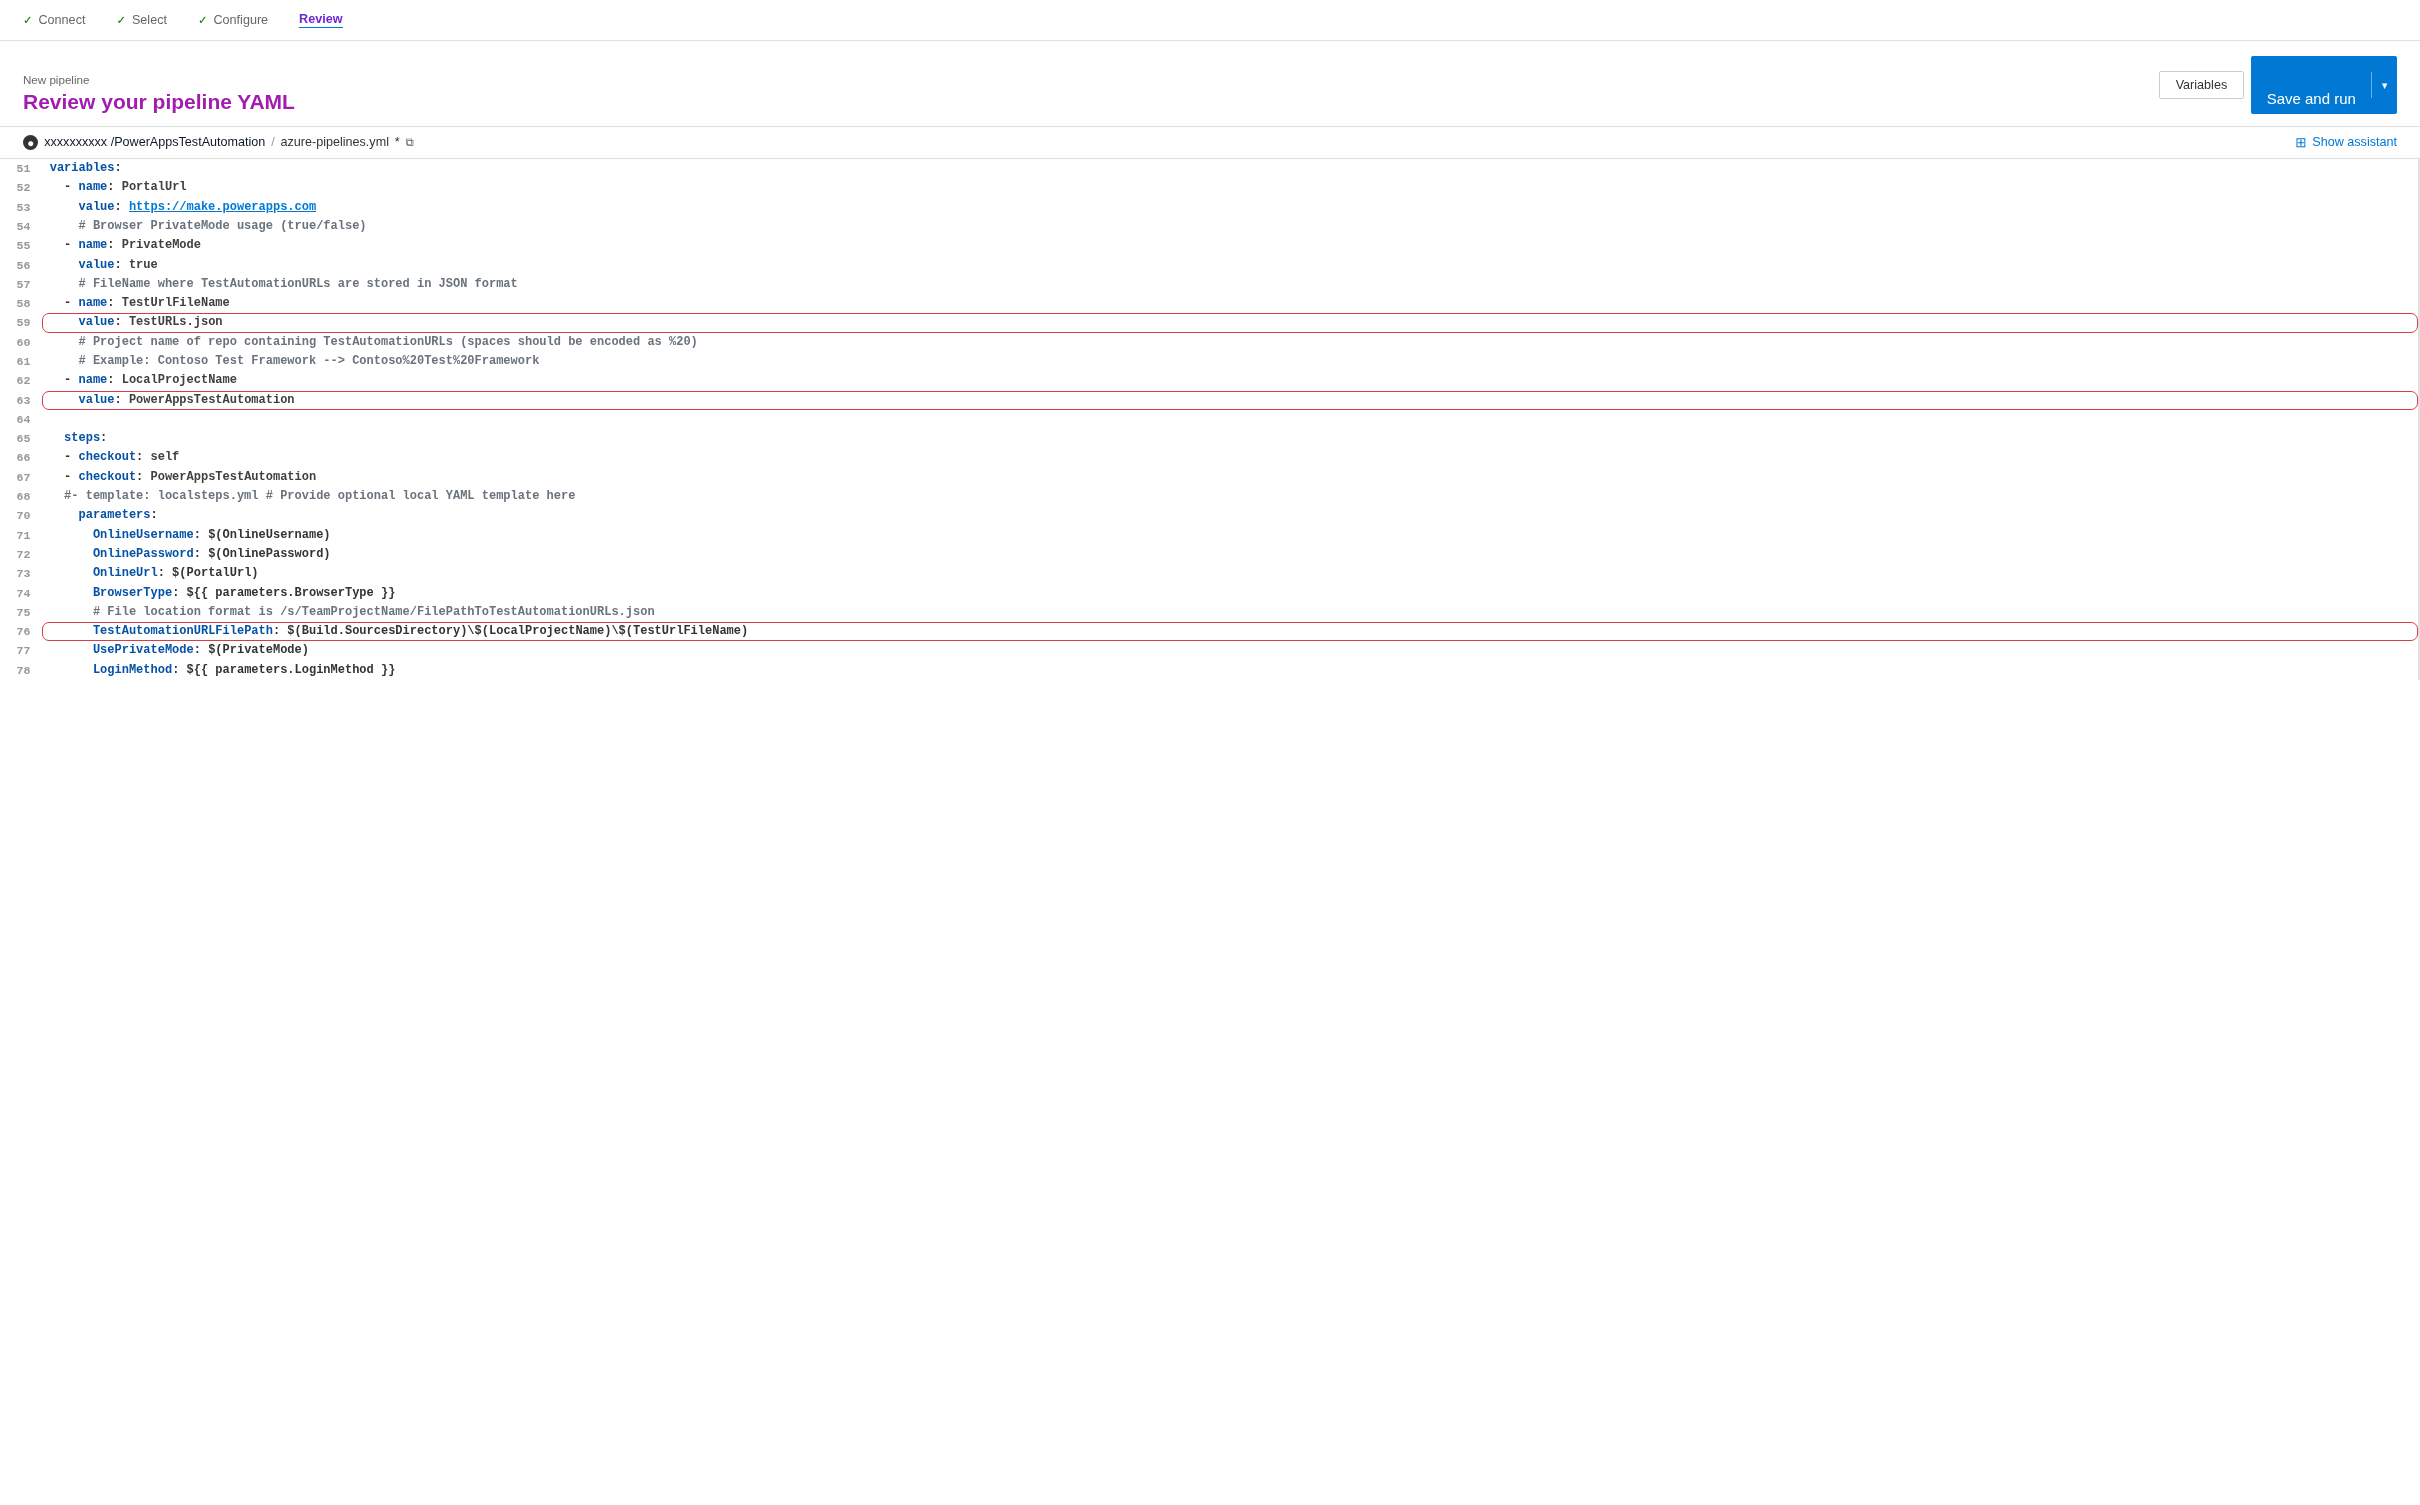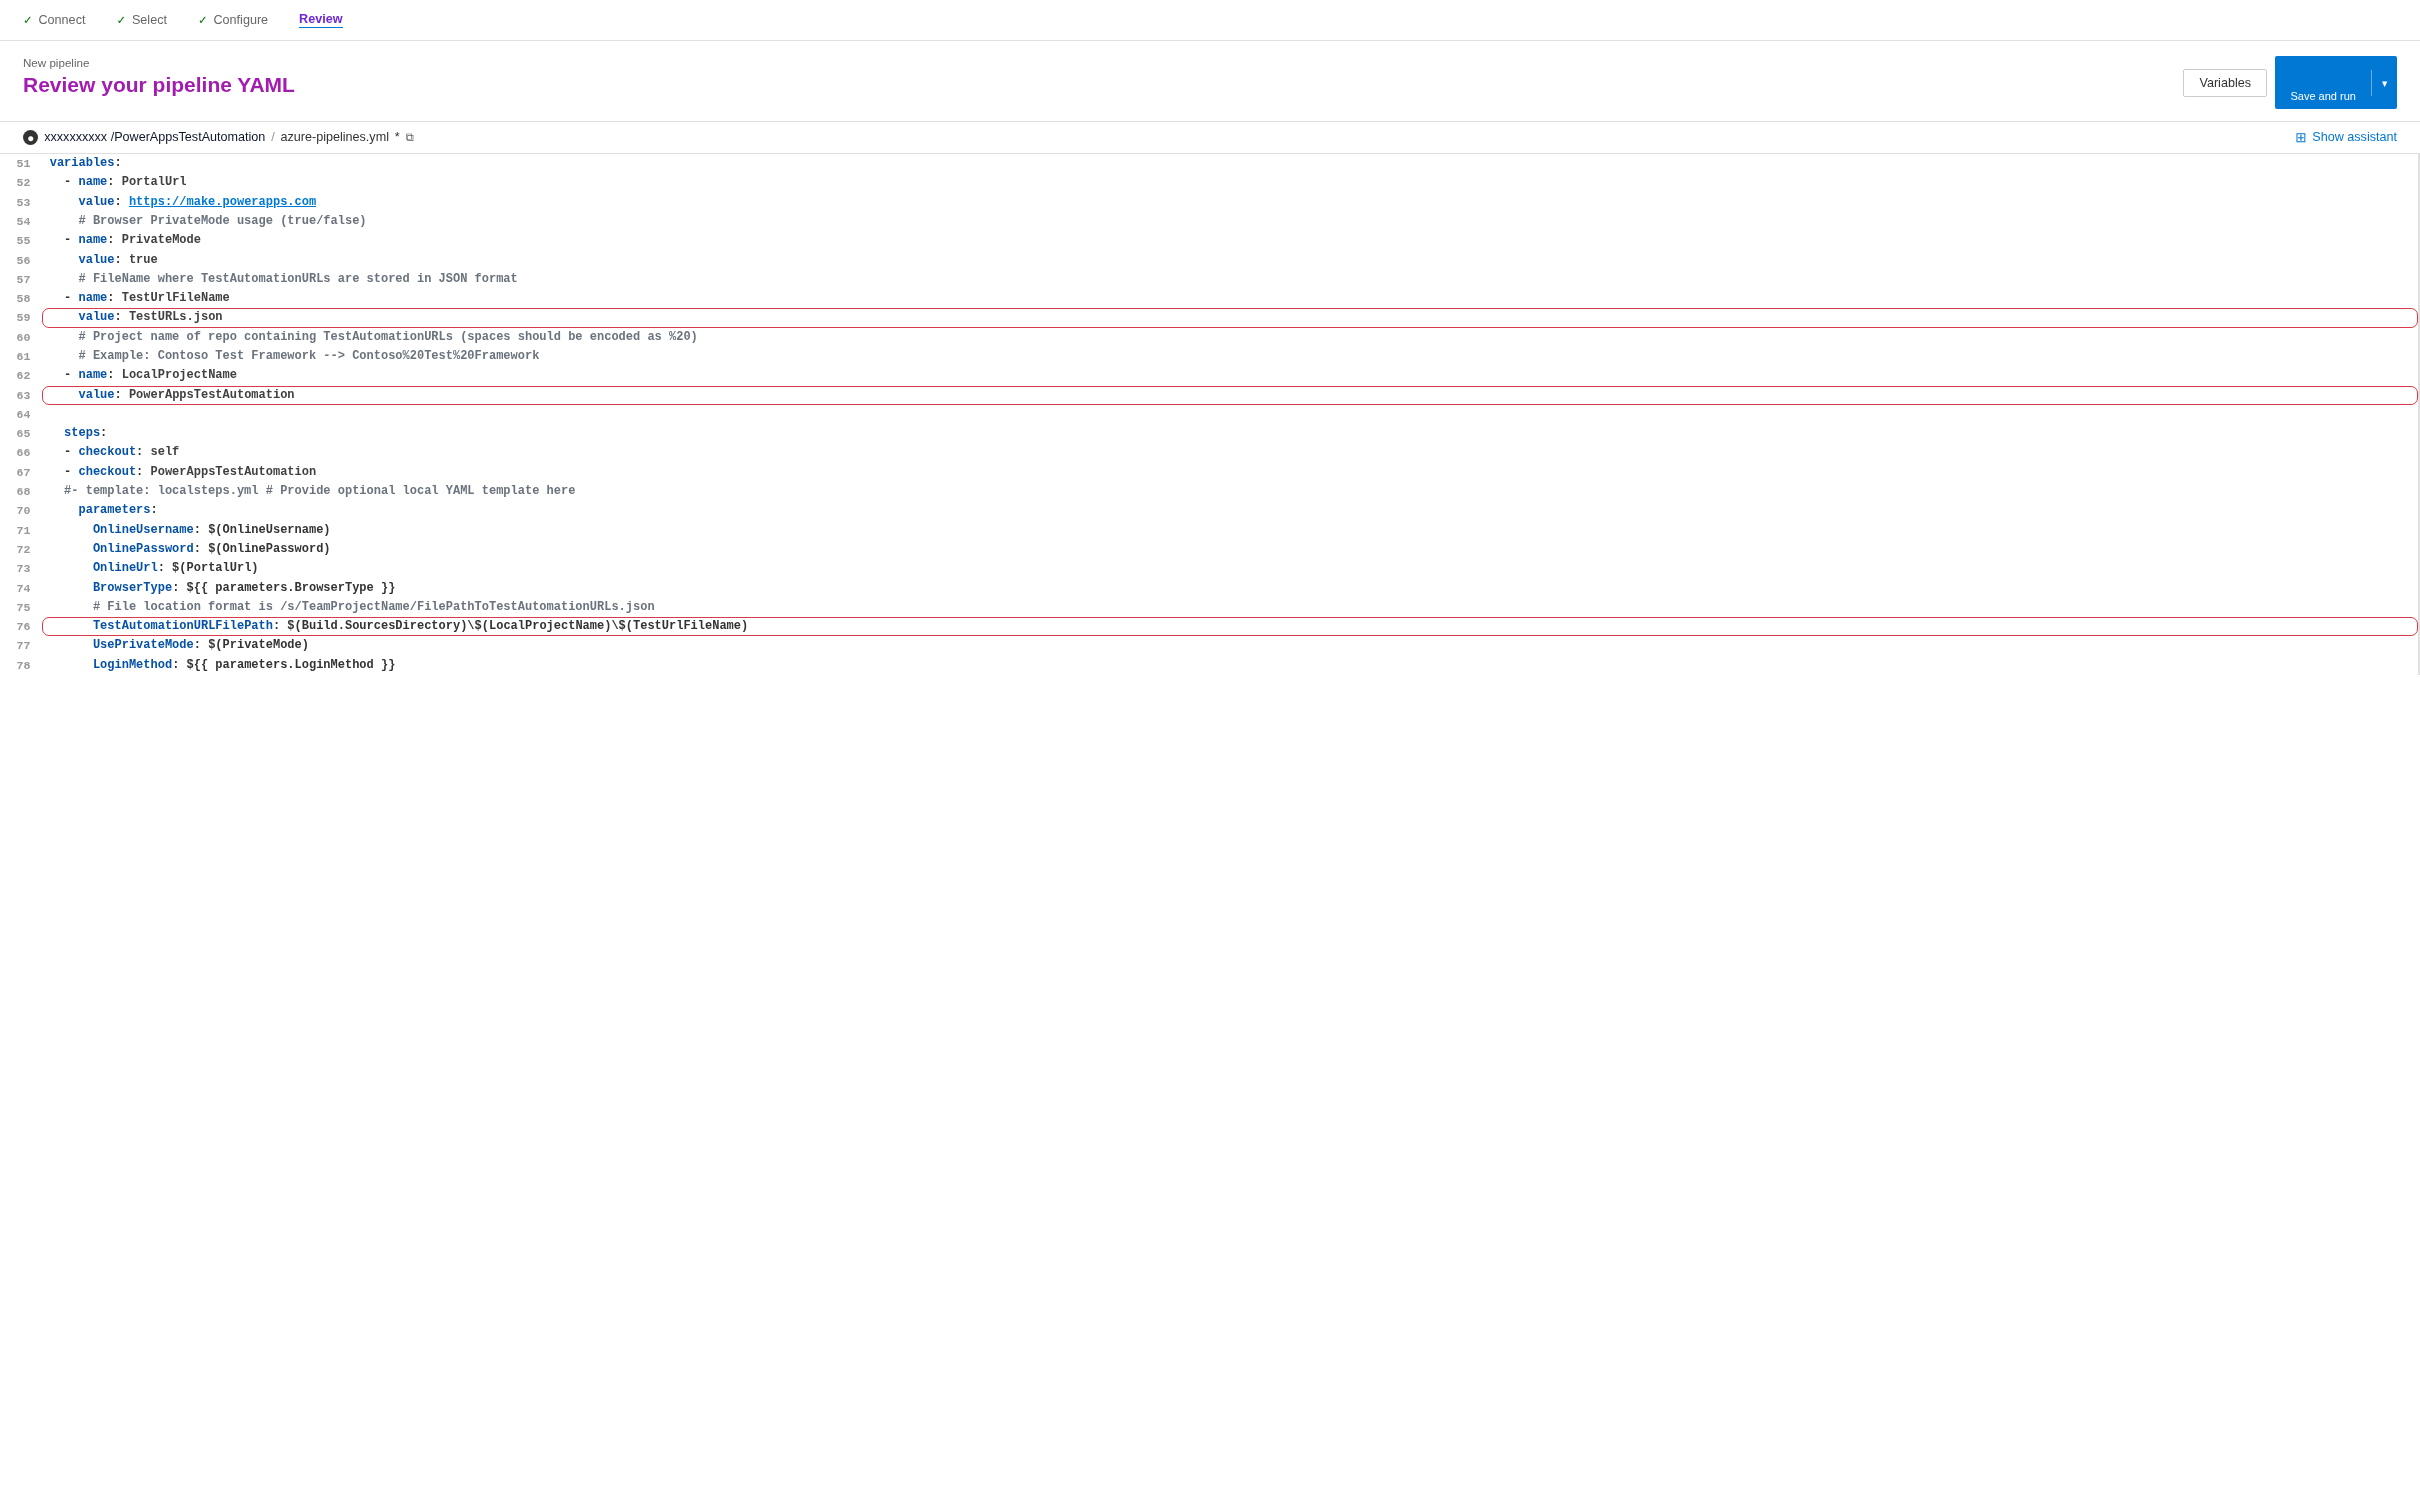--- a/index.html
+++ b/index.html
@@ -34,21 +34,21 @@
     .wizard-step .check {
       color: #107c10;
       font-size: 11.6px;
     }
 
     
     .page-header {
       padding: 15.4px 23px 11.6px 23px;
       border-bottom: 1px solid #e0e0e0;
       display: flex;
-      align-items: flex-start;
+      align-items: flex-end;
       justify-content: space-between;
     }
     .page-header-left .breadcrumb {
       font-size: 11.6px;
       color: #666;
       margin-bottom: 3.9px;
     }
     .page-header-left h1 {
       font-size: 21px;
       font-weight: 600;
@@ -73,21 +73,21 @@
       align-items: center;
       background: #0078d4;
       color: #fff;
       border: none;
       border-radius: 1.9px;
       cursor: pointer;
       font-size: 12.6px;
     }
     .btn-save-run .main-label {
       padding: 6.8px 15.4px;
-      font-size: 11px;
+      font-size: 15px;
       margin-top: 27px;
     }
     .btn-save-run .chevron {
       padding: 6.8px 9.7px;
       border-left: 1px solid rgba(255,255,255,0.4);
       font-size: 10.6px;
     }
 
     
     .filepath-bar {

